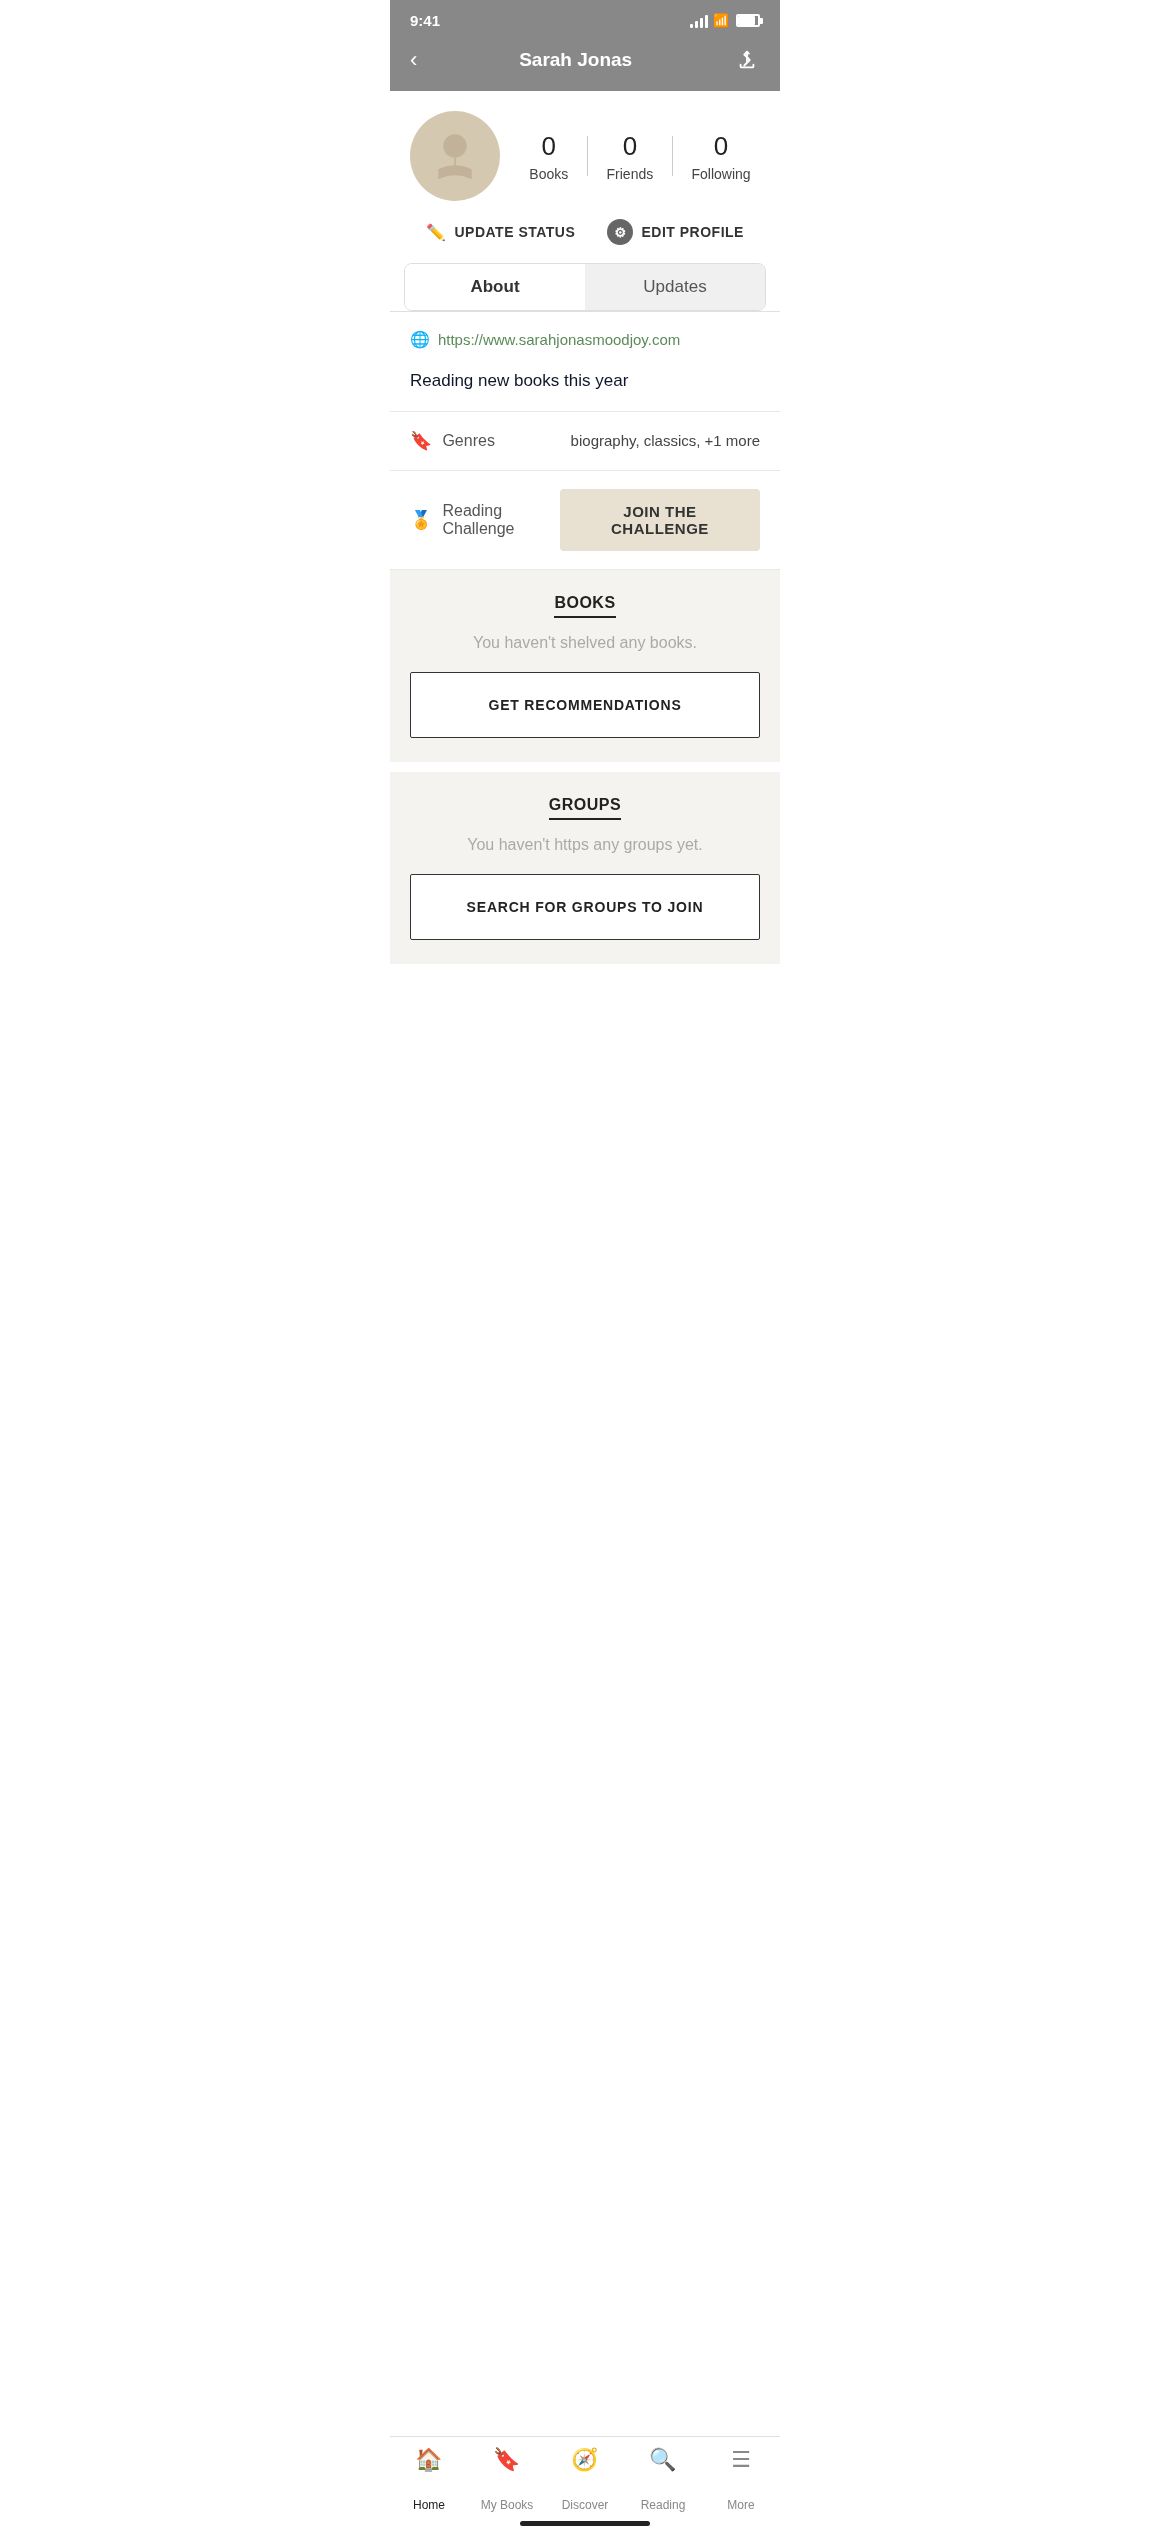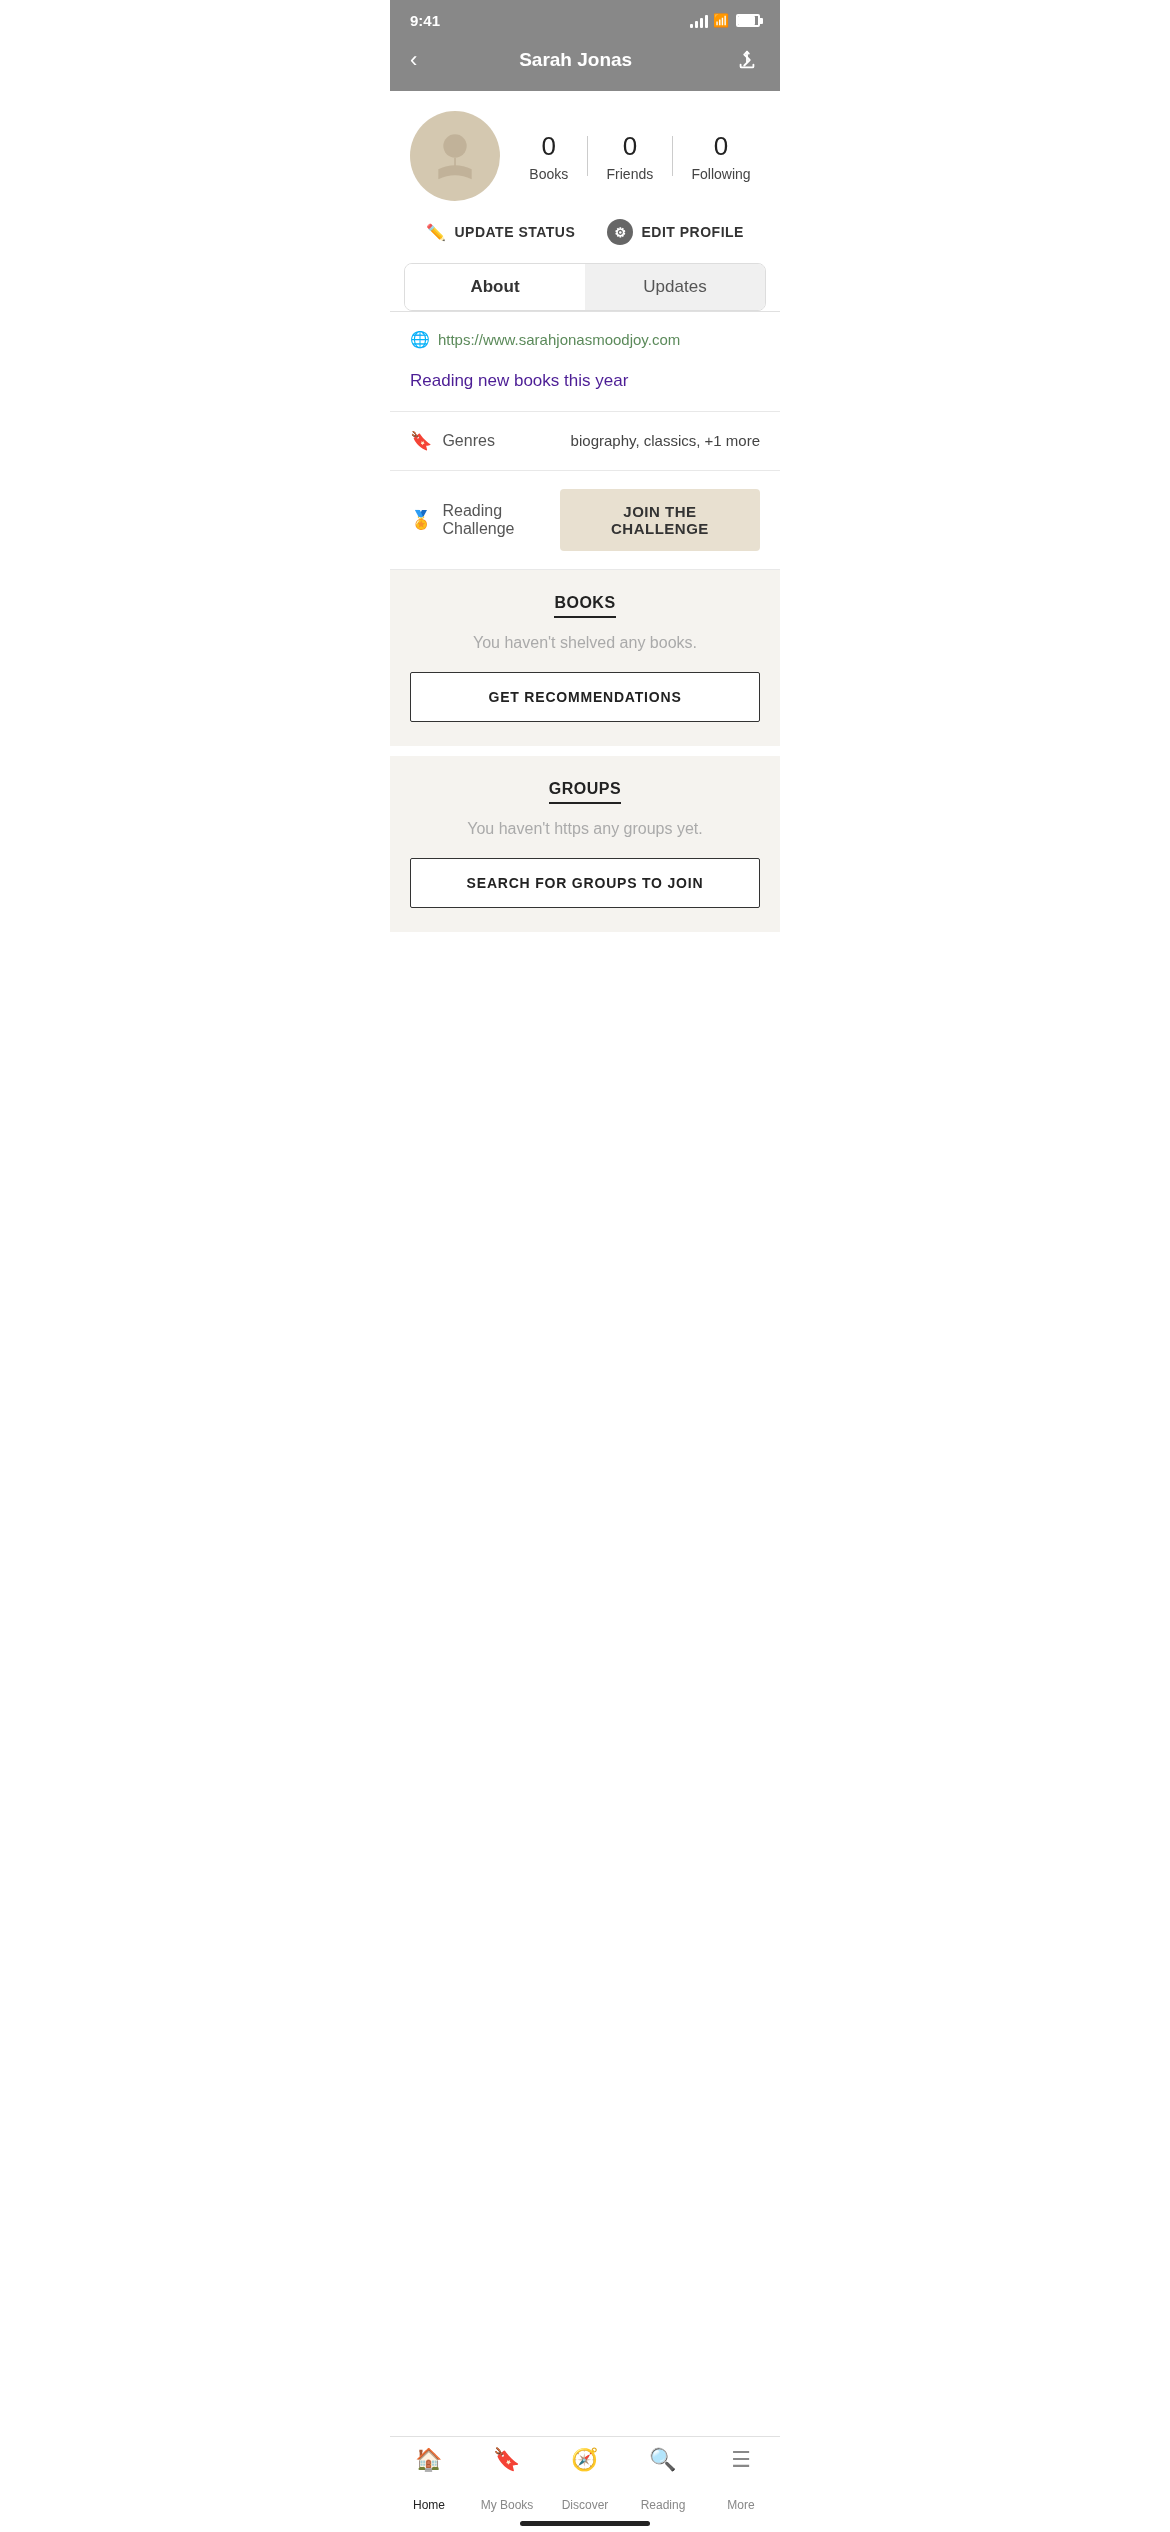--- a/index.html
+++ b/index.html
@@ -239,21 +239,21 @@
       font-size: 15px;
       text-decoration: none;
       margin-bottom: 14px;
     }
     .globe-icon {
       font-size: 16px;
       color: #666;
     }
     .bio-text {
       font-size: 17px;
-      color: #4c1d95;
+      color: #0f172a;
       line-height: 1.4;
       margin-top: 20px;
     }
 
     
     .info-row {
       display: flex;
       align-items: center;
       justify-content: space-between;
       padding: 18px 20px;
@@ -313,21 +313,21 @@
     }
     .empty-text {
       text-align: center;
       color: #aaa;
       font-size: 16px;
       margin: 16px 0 20px;
     }
     .outline-btn {
       display: block;
       width: 100%;
-      padding: 16px;
+      padding: 24px;
       background: #fff;
       border: 1.5px solid #333;
       font-size: 14px;
       font-weight: 700;
       text-transform: uppercase;
       letter-spacing: 0.8px;
       text-align: center;
       color: #222;
       cursor: pointer;
       border-radius: 2px;

